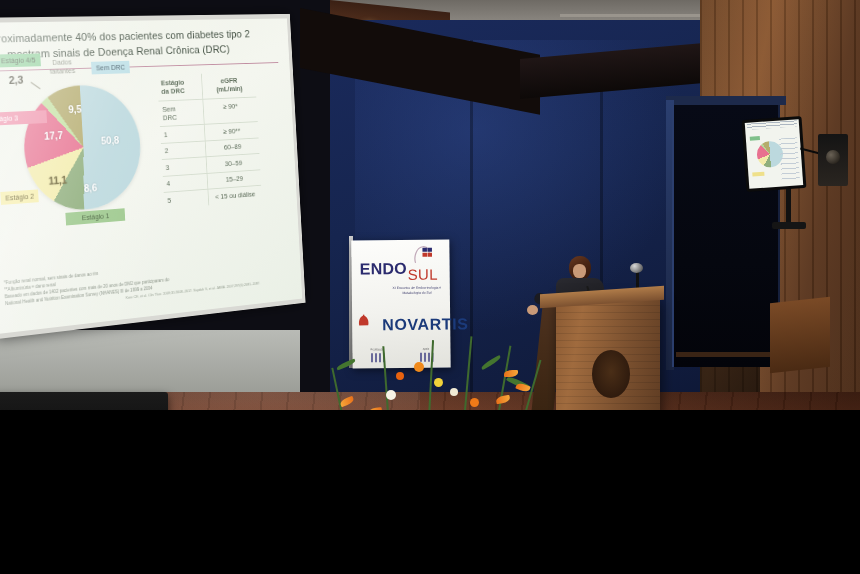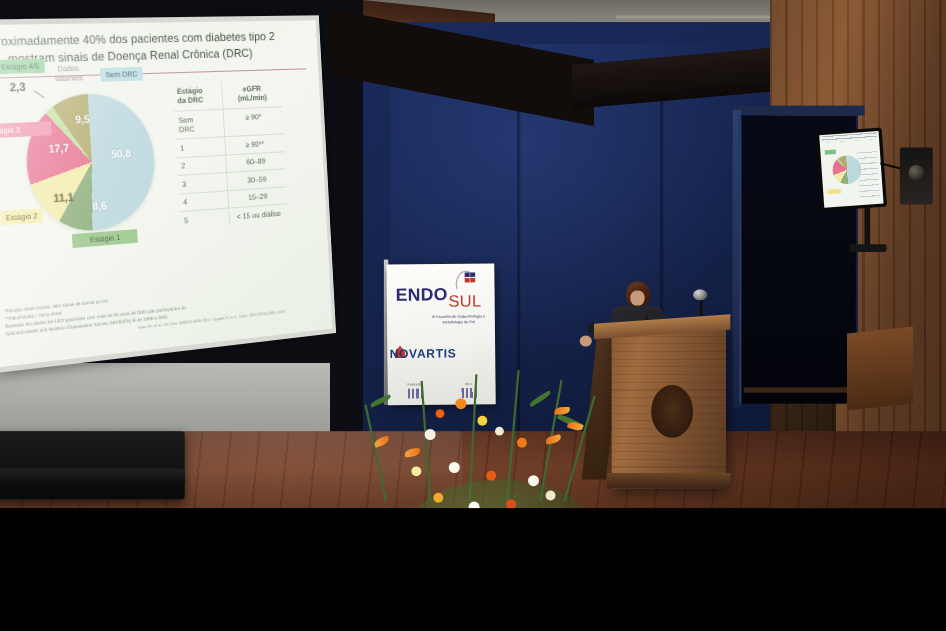--- a/index.html
+++ b/index.html
@@ -1,16 +1,16 @@
 <!DOCTYPE html>
 <html><head>
 <meta charset="utf-8">
 <style>
   html,body{margin:0;padding:0;background:#000;}
-  #stage{position:relative;width:860px;height:462px;overflow:hidden;
+  #stage{position:relative;width:860px;height:410px;overflow:hidden;
          font-family:"Liberation Sans",sans-serif;background:#0d0d14;}
 
   
   .ceiling{position:absolute;left:330px;top:0;width:530px;height:62px;
     background:linear-gradient(180deg,#6e6a64 0%,#8a8680 35%,#6b6762 100%);}
   .ceiling-wood{position:absolute;left:330px;top:0;width:120px;height:48px;
     background:linear-gradient(180deg,#3a2014 0%,#5a3420 60%,#2a170e 100%);
     transform:skewY(6deg);transform-origin:left top;}
   .ceiling-wood2{position:absolute;left:760px;top:0;width:100px;height:60px;
     background:linear-gradient(180deg,#5a3a22 0%,#7a4c2c 50%,#3a2315 100%);}
@@ -135,21 +135,21 @@
   .banner{position:absolute;left:352px;top:240px;width:98px;height:128px;
     background:linear-gradient(175deg,#fdfdfb 0%,#f2f2ee 55%,#e2e2dc 100%);
     box-shadow:1px 2px 8px rgba(0,0,0,.5);transform:rotate(-0.6deg);}
   .bn-logo{position:absolute;left:60px;top:5px;width:22px;height:20px;}
   .bn-endo{position:absolute;left:8px;top:20px;font-size:16px;font-weight:700;
     color:#2b2b6e;letter-spacing:.3px;}
   .bn-sul{position:absolute;left:56px;top:26px;font-size:15px;font-weight:400;
     color:#c0392b;letter-spacing:.3px;}
   .bn-sub{position:absolute;left:34px;top:46px;width:62px;font-size:3.4px;
     color:#3a3a6a;text-align:center;line-height:1.5;}
-  .bn-nov{position:absolute;left:2px;top:76px;font-size:11px;font-weight:700;
+  .bn-nov{position:absolute;left:30px;top:76px;font-size:16px;font-weight:700;
     color:#1b3a7a;letter-spacing:.6px;}
   .bn-novmark{position:absolute;left:6px;top:74px;width:11px;height:13px;}
   .bn-foot{position:absolute;bottom:6px;left:0;right:0;display:flex;
     justify-content:space-around;}
   .bn-fitem{font-size:2.6px;color:#555;text-align:center;line-height:1.6;}
   .bn-fmark{width:14px;height:9px;margin:1px auto 0;
     background:repeating-linear-gradient(90deg,#6a6a9a 0 2px,transparent 2px 4px);}
 
   
   .podium{position:absolute;left:556px;top:298px;width:104px;height:146px;

